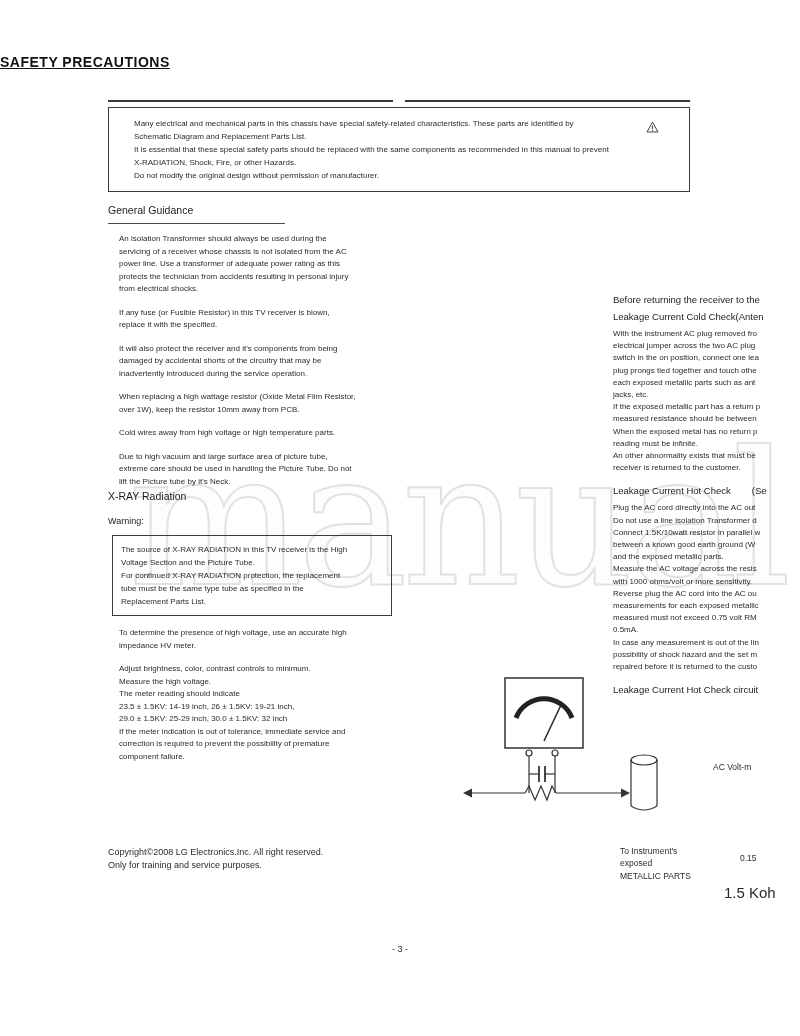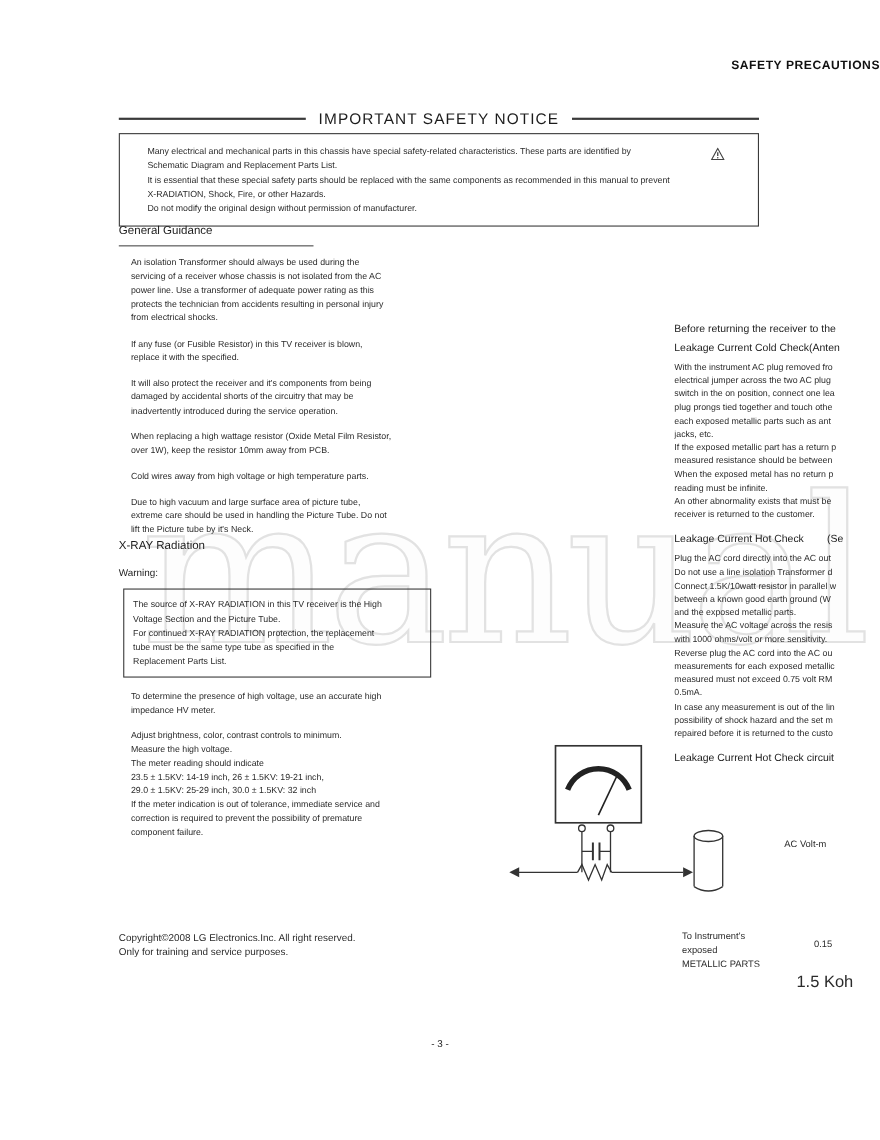--- a/index.html
+++ b/index.html
@@ -1,22 +1,22 @@
 <!DOCTYPE html>
 <html><head>
 <meta charset="utf-8">
 <style>
   html,body{margin:0;padding:0;background:#fff;}
   .page{position:relative;width:800px;height:1036px;background:#ffffff;overflow:hidden;
         font-family:"Liberation Sans","DejaVu Sans",sans-serif;color:#2b2b2b;}
   .watermark{position:absolute;left:128px;top:428px;font-family:"DejaVu Serif",serif;
         font-size:185px;line-height:1;letter-spacing:-6px;color:#fdfdfd;
         -webkit-text-stroke:2px #e2e2e2;z-index:1;user-select:none;}
-  .doc-title{position:absolute;top:54px;left:0;width:100%;text-align:right;
-        font-size:11px;font-weight:bold;letter-spacing:0.5px;color:#111;z-index:2;}
+  .doc-title{position:absolute;top:54px;left:0;width:100%;text-align:left;
+        font-size:14px;font-weight:bold;letter-spacing:0.5px;color:#111;z-index:2;text-decoration:underline;}
   
   .notice{position:absolute;left:108px;top:100px;width:582px;z-index:2;}
   .notice-heading-row{display:flex;align-items:center;gap:12px;}
   .rule{flex:1;border-top:2px solid #3a3a3a;height:0;}
   .notice-heading{font-size:14px;letter-spacing:1px;color:#1c1c1c;white-space:pre;}
   .notice-box{border:1px solid #3a3a3a;margin-top:5px;padding:9px 25px;position:relative;}
   .small-lines{font-size:8px;line-height:13px;white-space:pre;color:#2b2b2b;}
   .warn-icon{position:absolute;top:11px;right:30px;}
   
   .general-heading{position:absolute;left:108px;top:204px;width:177px;font-size:10.5px;
@@ -50,21 +50,20 @@
 
 <div class="page">
 
   <div class="watermark">manual</div>
 
   <div class="doc-title">SAFETY PRECAUTIONS</div>
 
   <div class="notice">
     <div class="notice-heading-row">
       <div class="rule"></div>
-      <div class="notice-heading">IMPORTANT SAFETY NOTICE</div>
       <div class="rule"></div>
     </div>
     <div class="notice-box">
       <div class="small-lines">Many electrical and mechanical parts in this chassis have special safety-related characteristics. These parts are identified by
 Schematic Diagram and Replacement Parts List.
 It is essential that these special safety parts should be replaced with the same components as recommended in this manual to prevent
 X-RADIATION, Shock, Fire, or other Hazards.
 Do not modify the original design without permission of manufacturer.</div>
       <span class="warn-icon">
         <svg width="13" height="12" viewBox="0 0 13 12">

